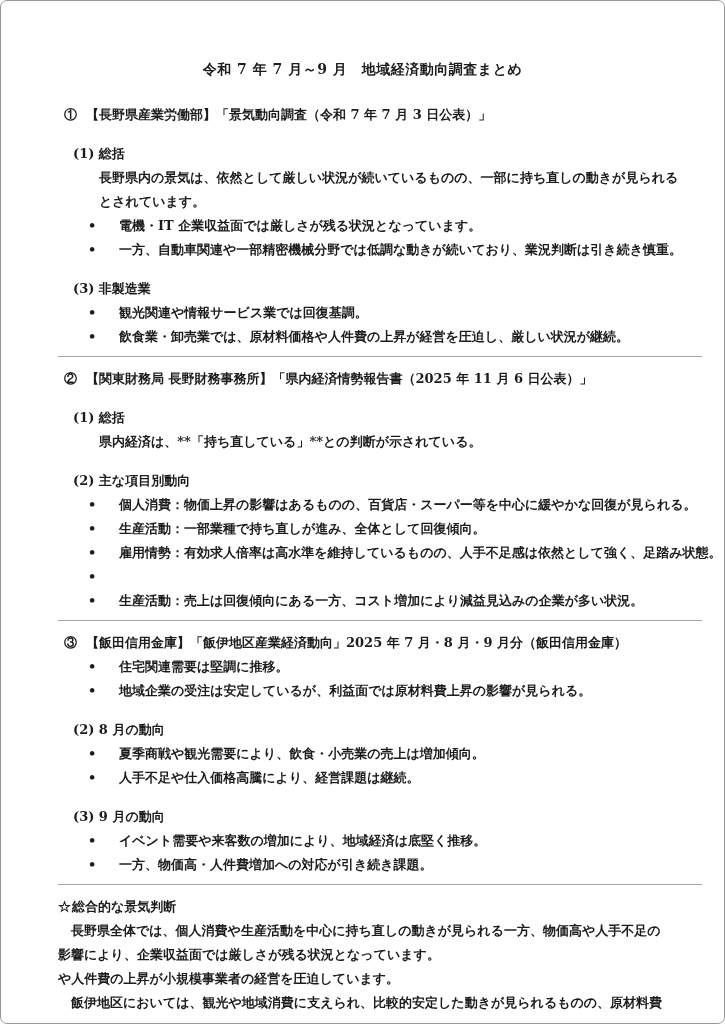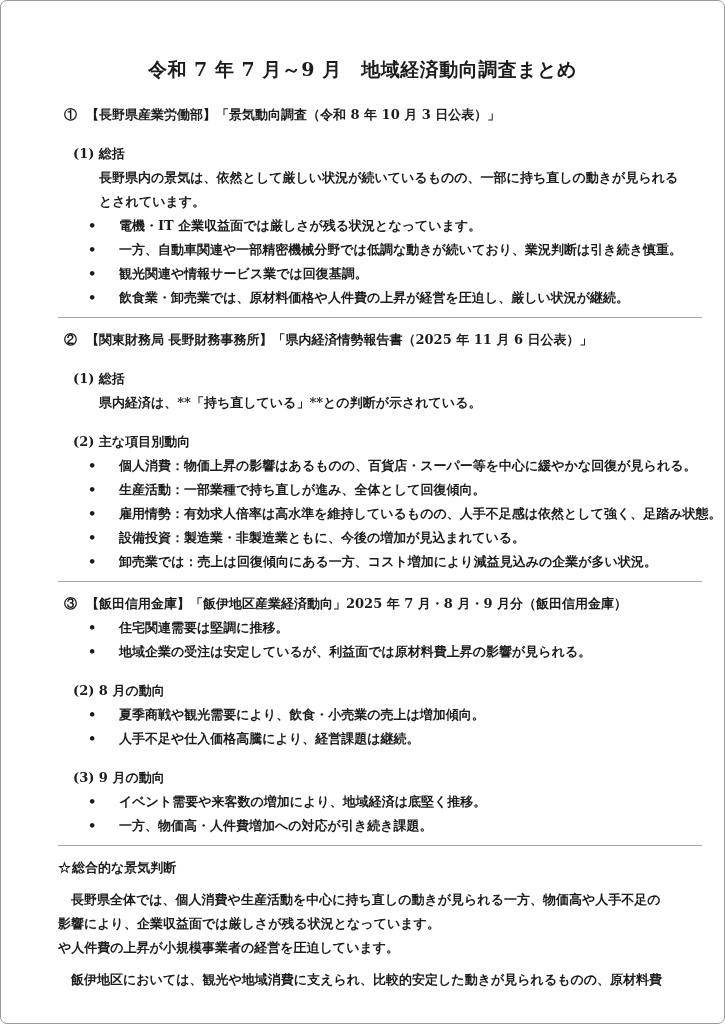--- a/index.html
+++ b/index.html
@@ -16,21 +16,21 @@
     border-radius:7px;
     overflow:hidden;
     font-family:"DejaVu Serif","Liberation Serif",serif;
     color:var(--text);
     font-weight:600;
     padding-top:54px;
   }
   .title{
     margin:0 0 20px 0;
     text-align:center;
-    font-size:19px;
+    font-size:14px;
     line-height:28px;
     letter-spacing:0.5px;
     font-weight:600;
   }
   .body{
     box-sizing:border-box;
     width:100%;
     padding:0 22px 0 57px;
     font-size:13px;
     line-height:24px;
@@ -71,51 +71,51 @@
     white-space:nowrap;
   }
   .star{
     margin-right:1px;
   }
   .summary-line{
     white-space:nowrap;
   }
   .summary-line.indent{
     padding-left:13px;
-    margin-top:8px;
   }
 </style>
 </head>
 <body>
 
 <div class="page">
 
   <h1 class="title">令和 7 年 7 月～9 月　地域経済動向調査まとめ</h1>
 
   <div class="body">
 
     <section>
       <div class="sec-heading">
         <span>①</span>
-        <span>【長野県産業労働部】「景気動向調査（令和 8 年 10 月 3 日公表）」</span>
+        <span>【長野県産業労働部】「景気動向調査（令和 7 年 7 月 3 日公表）」</span>
       </div>
 
       <div class="block-label">(1) 総括</div>
       <div class="para-line">長野県内の景気は、依然として厳しい状況が続いているものの、一部に持ち直しの動きが見られる</div>
       <div class="para-line">とされています。</div>
 
       <div class="bullet-line">
         <span class="bullet">•</span>
         <span>電機・IT 企業収益面では厳しさが残る状況となっています。</span>
       </div>
       <div class="bullet-line">
         <span class="bullet">•</span>
         <span>一方、自動車関連や一部精密機械分野では低調な動きが続いており、業況判断は引き続き慎重。</span>
       </div>
 
+      <div class="block-label">(3) 非製造業</div>
       <div class="bullet-line">
         <span class="bullet">•</span>
         <span>観光関連や情報サービス業では回復基調。</span>
       </div>
       <div class="bullet-line">
         <span class="bullet">•</span>
         <span>飲食業・卸売業では、原材料価格や人件費の上昇が経営を圧迫し、厳しい状況が継続。</span>
       </div>
     </section>
 
@@ -138,25 +138,24 @@
       <div class="bullet-line">
         <span class="bullet">•</span>
         <span>生産活動：一部業種で持ち直しが進み、全体として回復傾向。</span>
       </div>
       <div class="bullet-line">
         <span class="bullet">•</span>
         <span>雇用情勢：有効求人倍率は高水準を維持しているものの、人手不足感は依然として強く、足踏み状態。</span>
       </div>
       <div class="bullet-line">
         <span class="bullet">•</span>
-        <span>設備投資：製造業・非製造業ともに、今後の増加が見込まれている。</span>
-      </div>
-      <div class="bullet-line">
-        <span class="bullet">•</span>
-        <span>卸売業では：売上は回復傾向にある一方、コスト増加により減益見込みの企業が多い状況。</span>
+      </div>
+      <div class="bullet-line">
+        <span class="bullet">•</span>
+        <span>生産活動：売上は回復傾向にある一方、コスト増加により減益見込みの企業が多い状況。</span>
       </div>
     </section>
 
     <hr class="divider">
 
     <section>
       <div class="sec-heading">
         <span>③</span>
         <span>【飯田信用金庫】「飯伊地区産業経済動向」2025 年 7 月・8 月・9 月分（飯田信用金庫）</span>
       </div>

